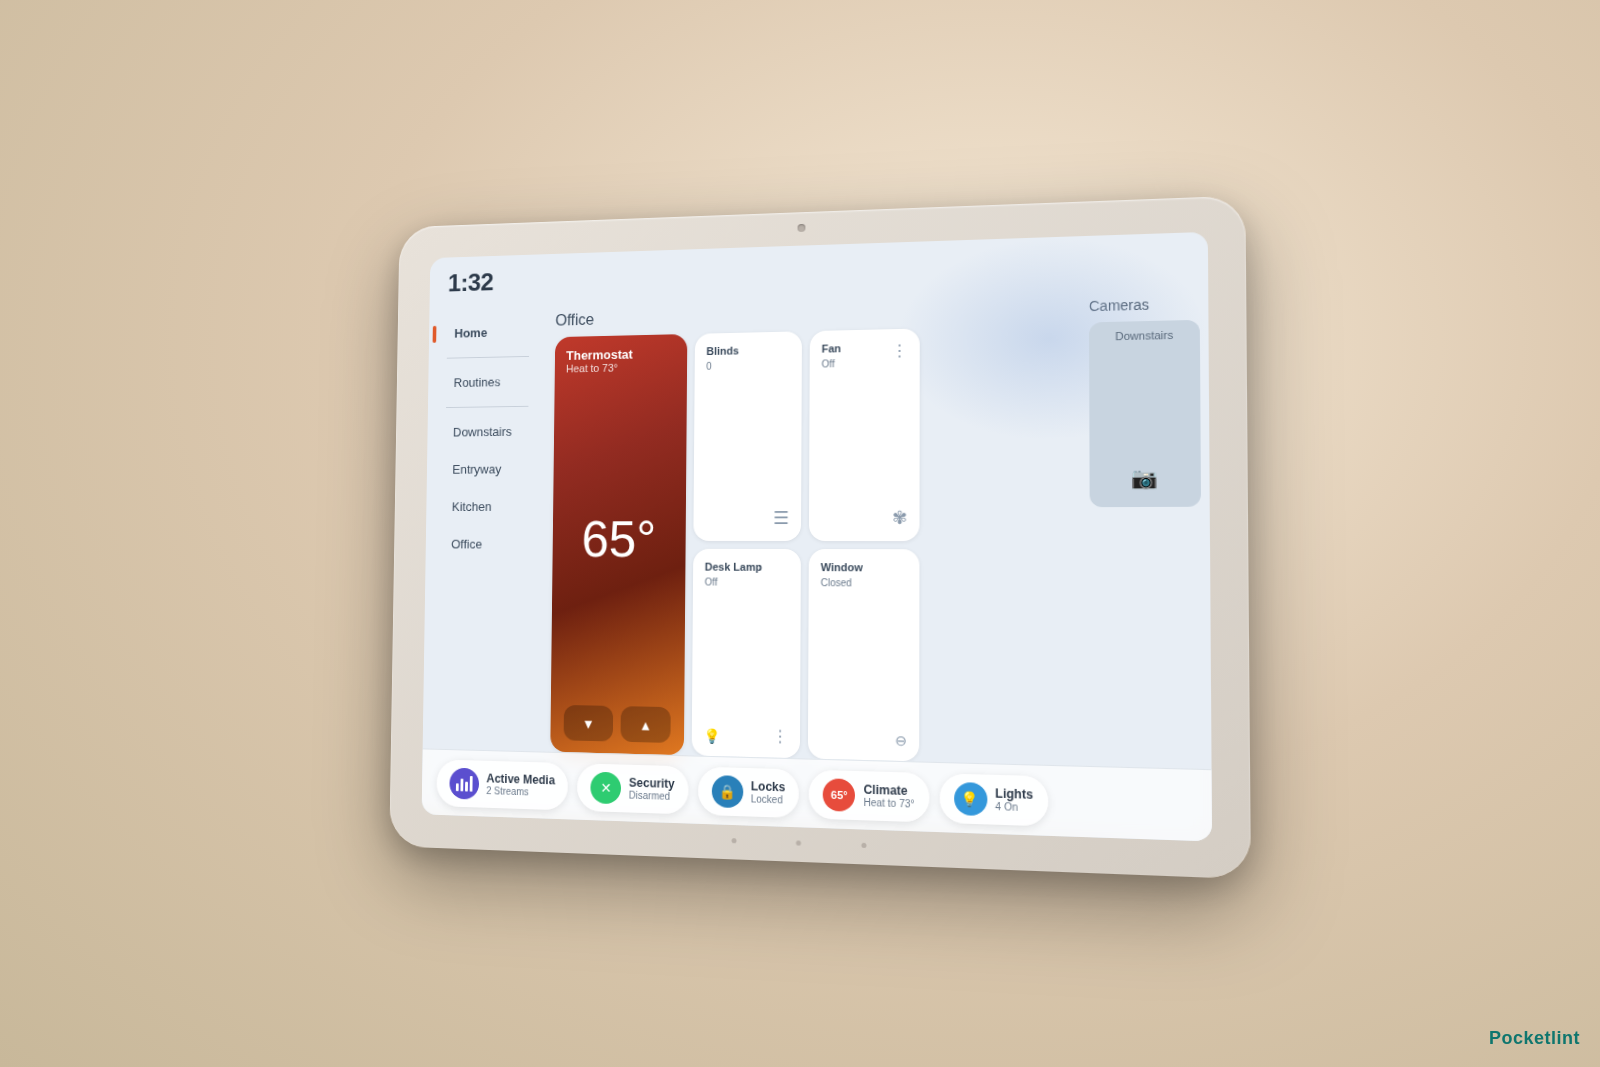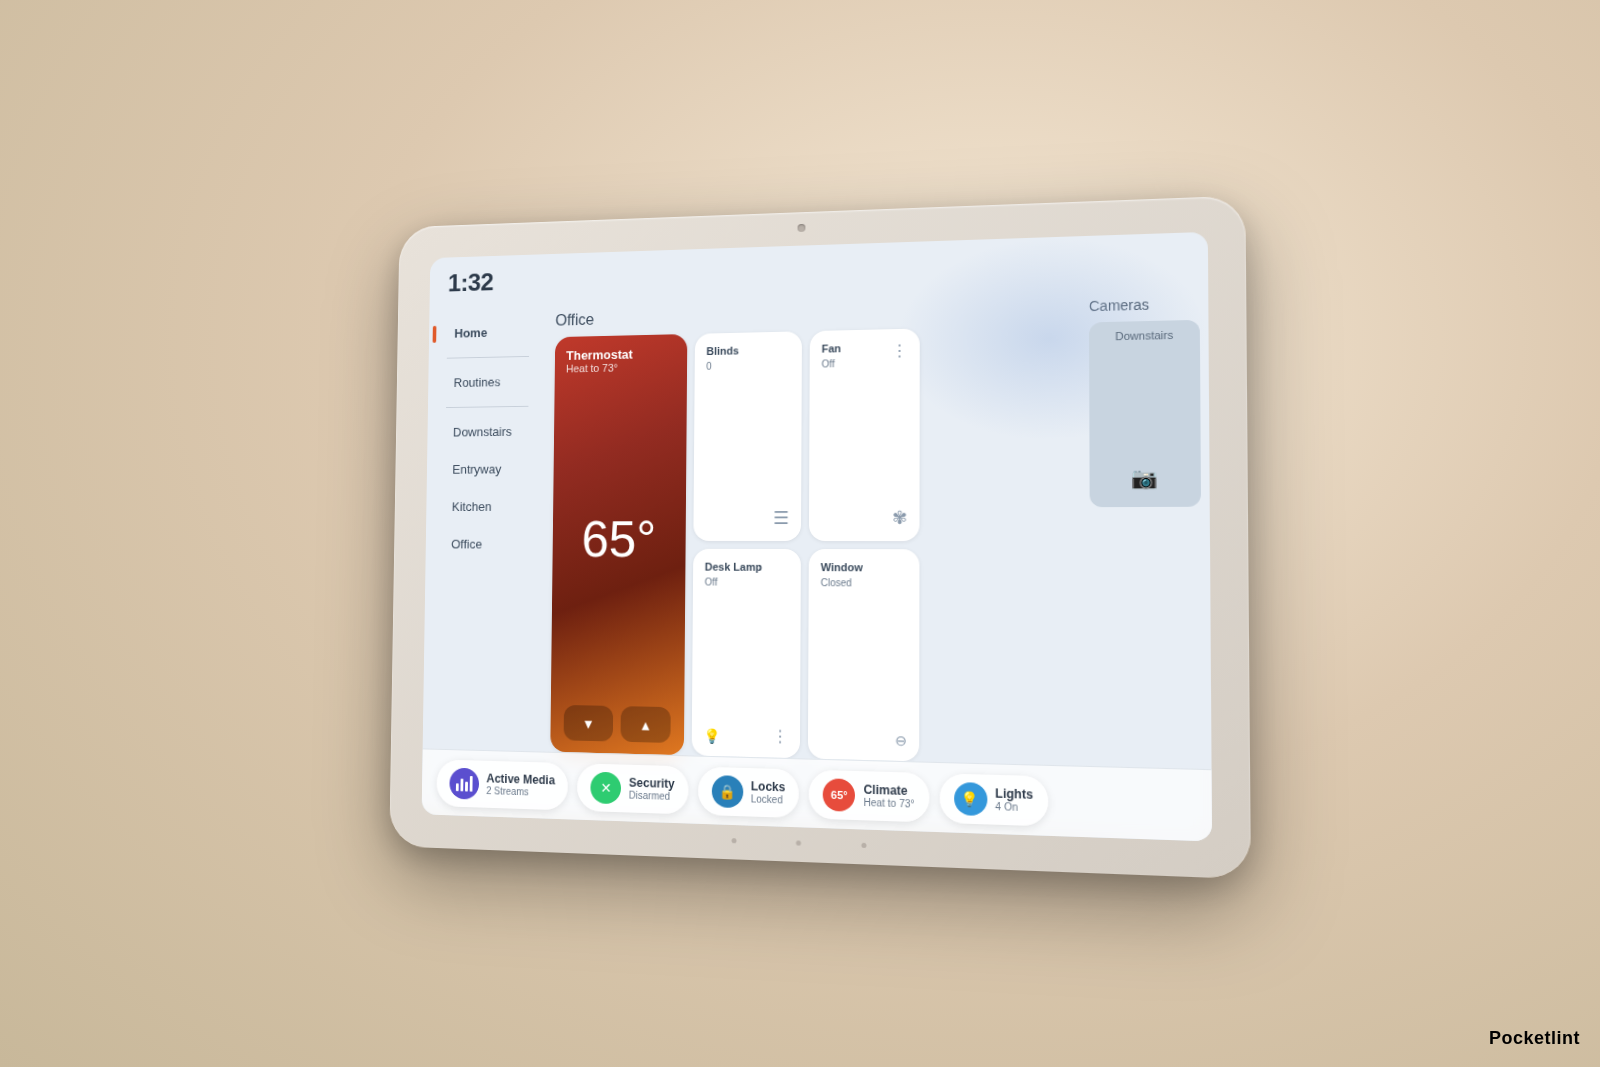--- a/index.html
+++ b/index.html
@@ -26,21 +26,21 @@
     .pocketlint-watermark {
       position: absolute;
       bottom: 18px;
       right: 20px;
       color: rgba(255,255,255,0.85);
       font-size: 18px;
       font-weight: 600;
       z-index: 100;
       letter-spacing: 0.5px;
     }
-    .pocketlint-watermark span { color: #000000; }
+    .pocketlint-watermark span { color: #0f766e; }
 
     
     .tablet-shell {
       position: relative;
       z-index: 10;
       width: 860px;
       height: 650px;
       background: linear-gradient(145deg, #e8e2da, #d4cdc4);
       border-radius: 40px;
       box-shadow:

